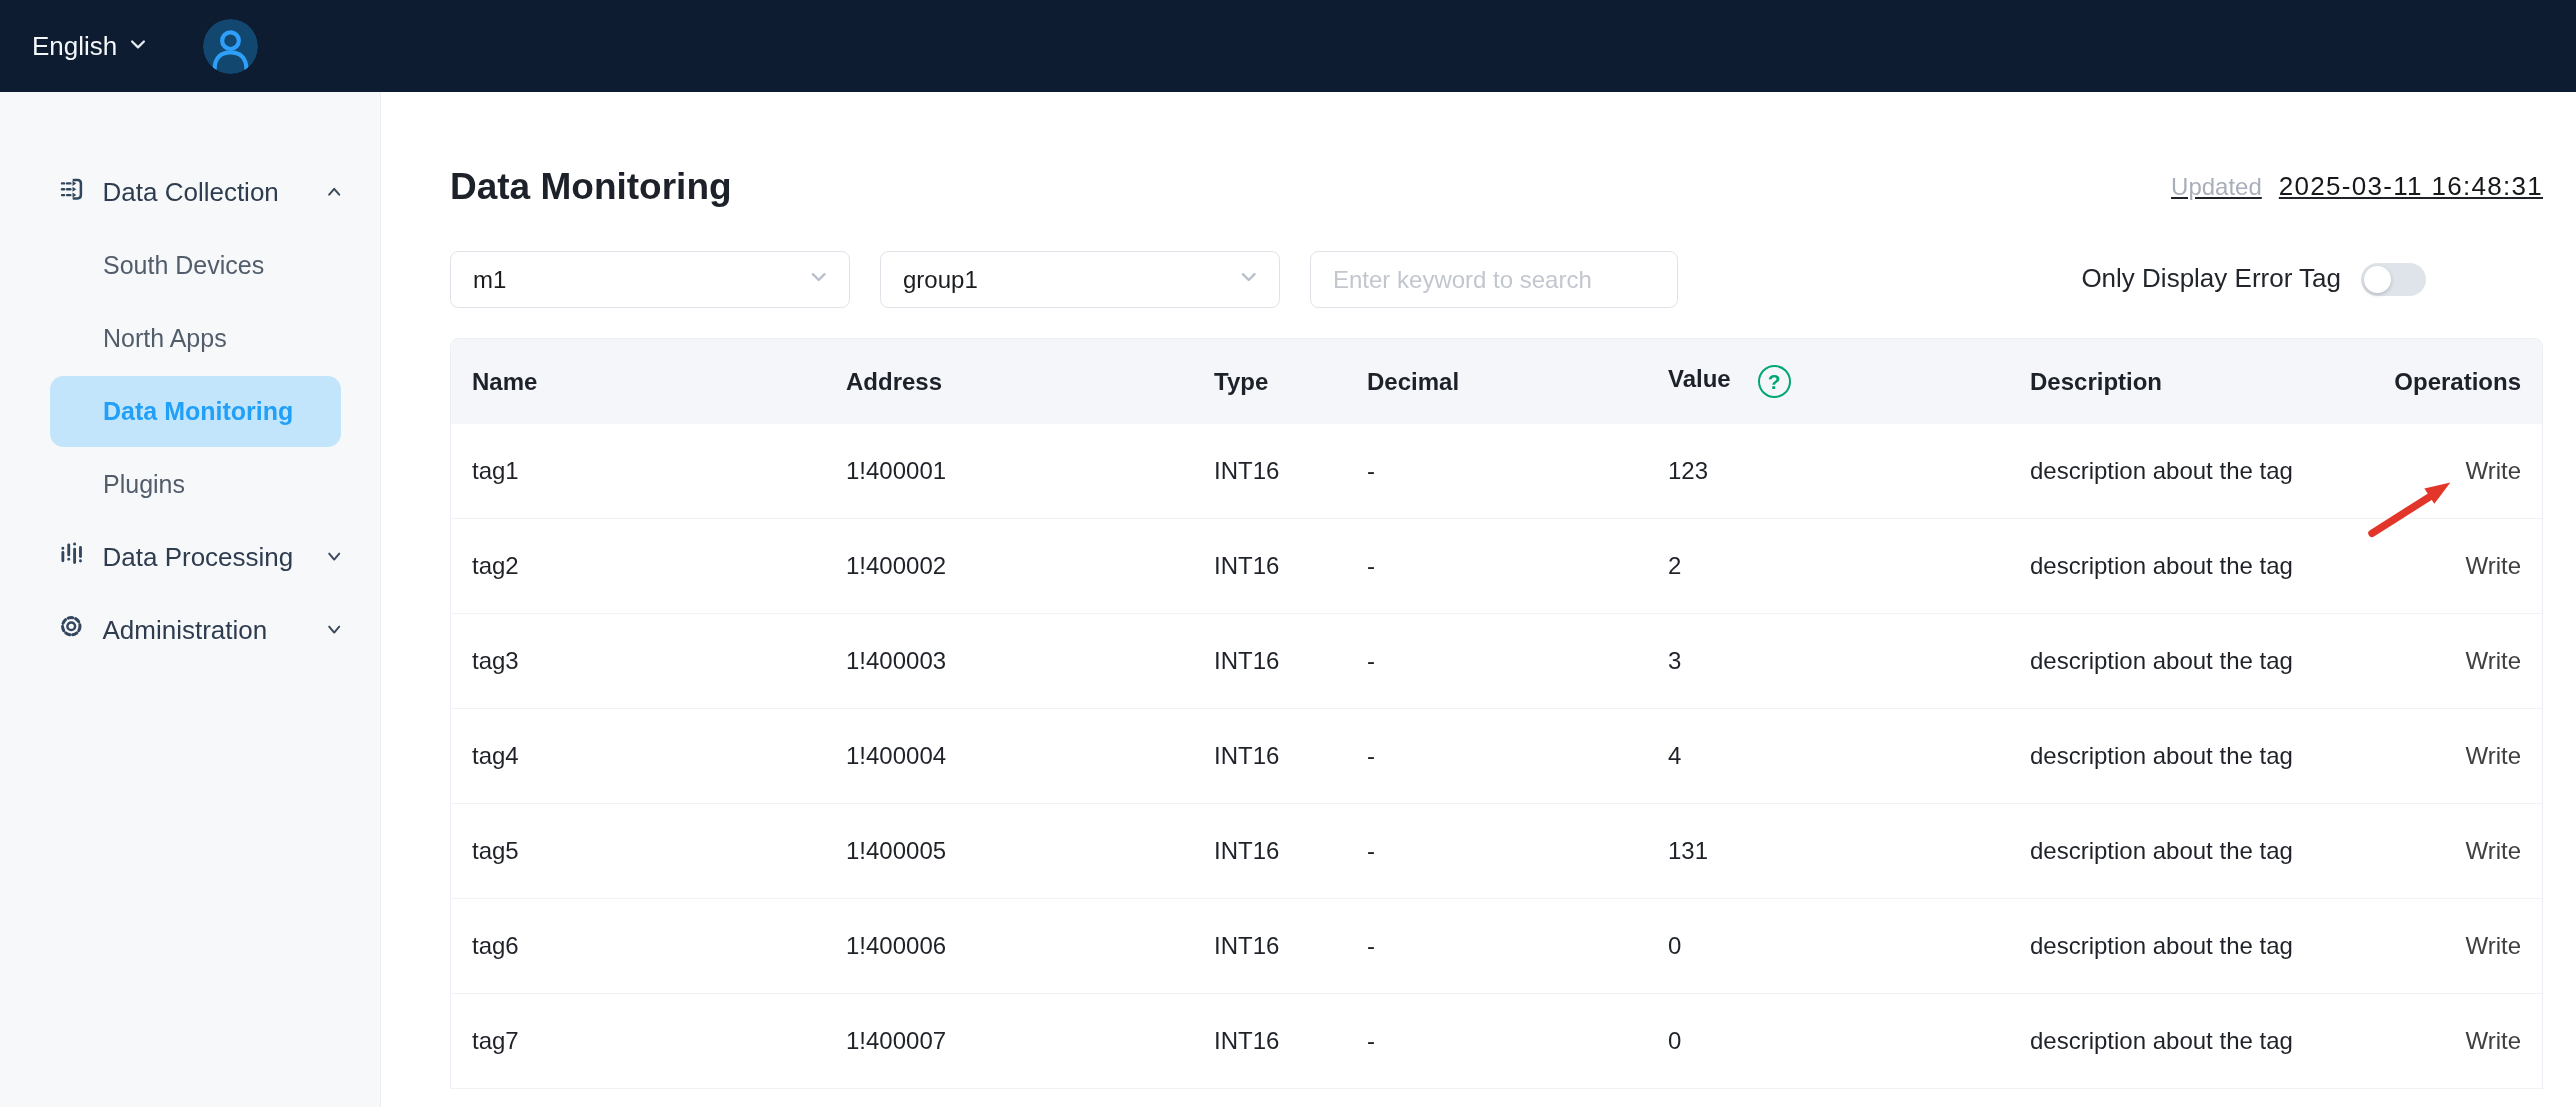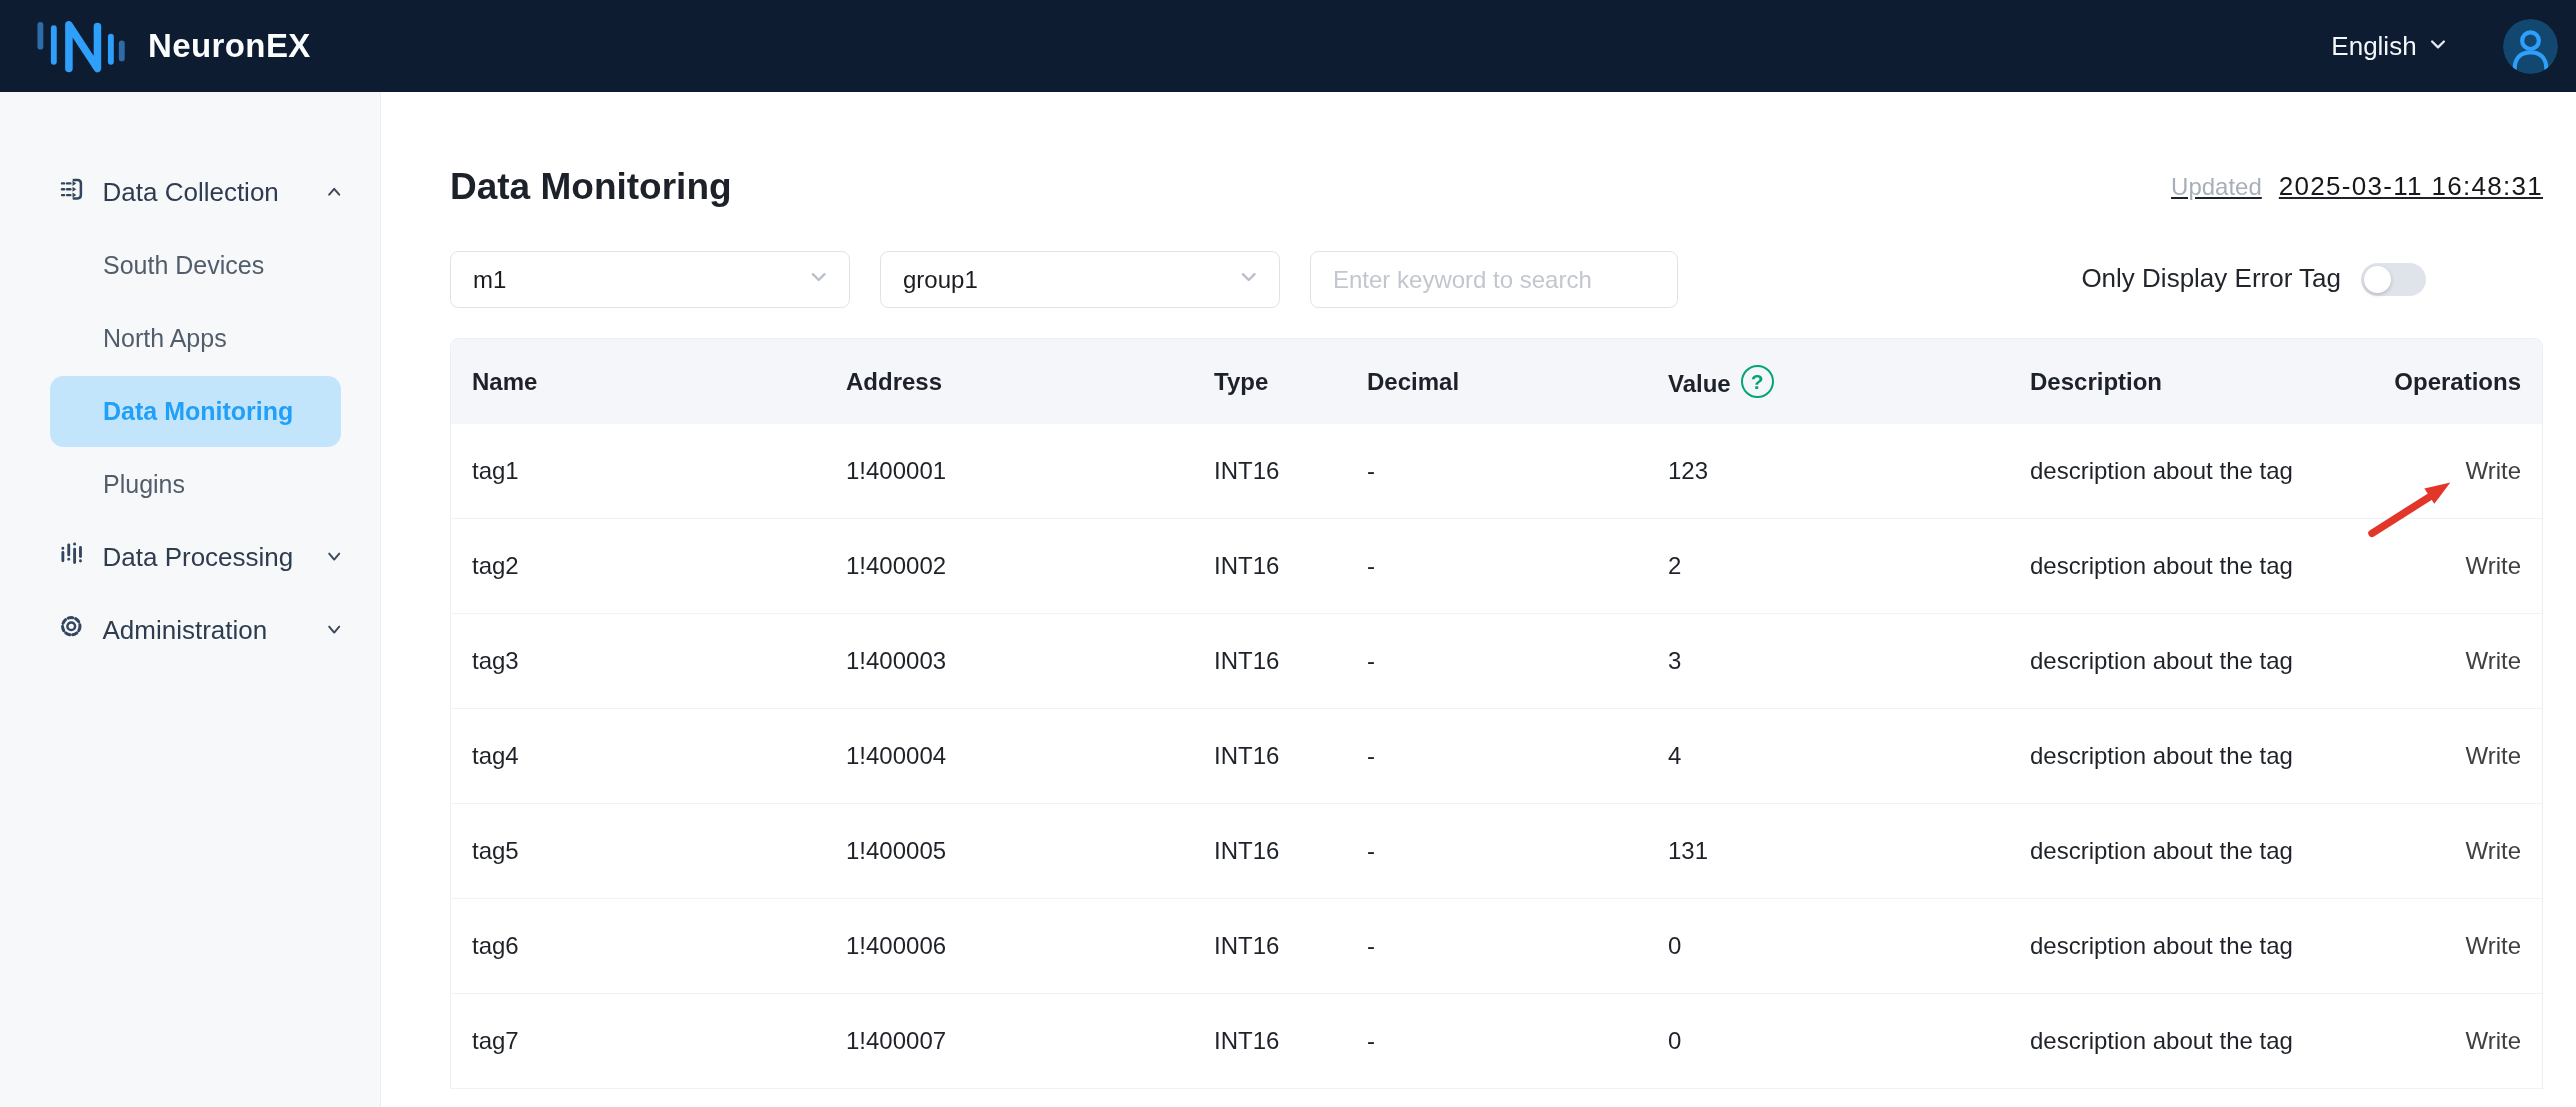--- a/index.html
+++ b/index.html
@@ -77,44 +77,32 @@
   .trow {
     display:grid;
     grid-template-columns:374px 368px 153px 301px 362px 360px 1fr;
     align-items:center; padding:0 21px;
   }
   .thead { height:85px; background:#F5F6FA; }
   .thead .cell { font-size:24px; font-weight:600; color:#1D2129; }
   .tbody .trow { height:95px; border-bottom:1.7px solid #F0F2F6; font-size:24px; color:#1F2329; }
   .cell-ops { text-align:right; }
   .write { color:#404040; cursor:pointer; text-decoration:none; }
-  .value-head { display:flex; align-items:flex-end; gap:10px; }
+  .value-head { display:flex; align-items:flex-start; gap:27px; }
   .help {
     width:33px; height:33px; border-radius:50%; border:2.5px solid #00A76F;
     color:#00A76F; display:inline-flex; align-items:center; justify-content:center;
     font-size:21px; font-weight:600; cursor:pointer;
   }
   .red-arrow { position:absolute; left:1960px; top:368px; pointer-events:none; }
 </style>
 </head>
 <body>
 
 <header class="topbar">
-  <div class="brand">
-    <span>
-      <svg width="99" height="74" viewBox="0 0 118 88" fill="none">
-        <line x1="10" y1="20" x2="10" y2="46" stroke="#2E6CA8" stroke-width="7" stroke-linecap="round"></line>
-        <line x1="26" y1="24" x2="26" y2="64" stroke="#2E9FFA" stroke-width="7" stroke-linecap="round"></line>
-        <path d="M44 72 V20 L78 72 V22" stroke="#2E9FFA" stroke-width="9" stroke-linecap="round" stroke-linejoin="round" fill="none"></path>
-        <line x1="94" y1="34" x2="94" y2="64" stroke="#2E9FFA" stroke-width="7" stroke-linecap="round"></line>
-        <line x1="107" y1="42" x2="107" y2="60" stroke="#2E6CA8" stroke-width="7" stroke-linecap="round"></line>
-      </svg>
-    </span>
-    <span class="brand-name">NeuronEX</span>
-  </div>
   <div class="topbar-right">
     <div class="lang">
       <span>English</span>
       <span>
         <svg width="22" height="22" viewBox="0 0 26 26" fill="none">
           <polyline points="6,10 13,17 20,10" stroke="#E8EDF4" stroke-width="2.6" stroke-linecap="round" stroke-linejoin="round"></polyline>
         </svg>
       </span>
     </div>
     <span>

